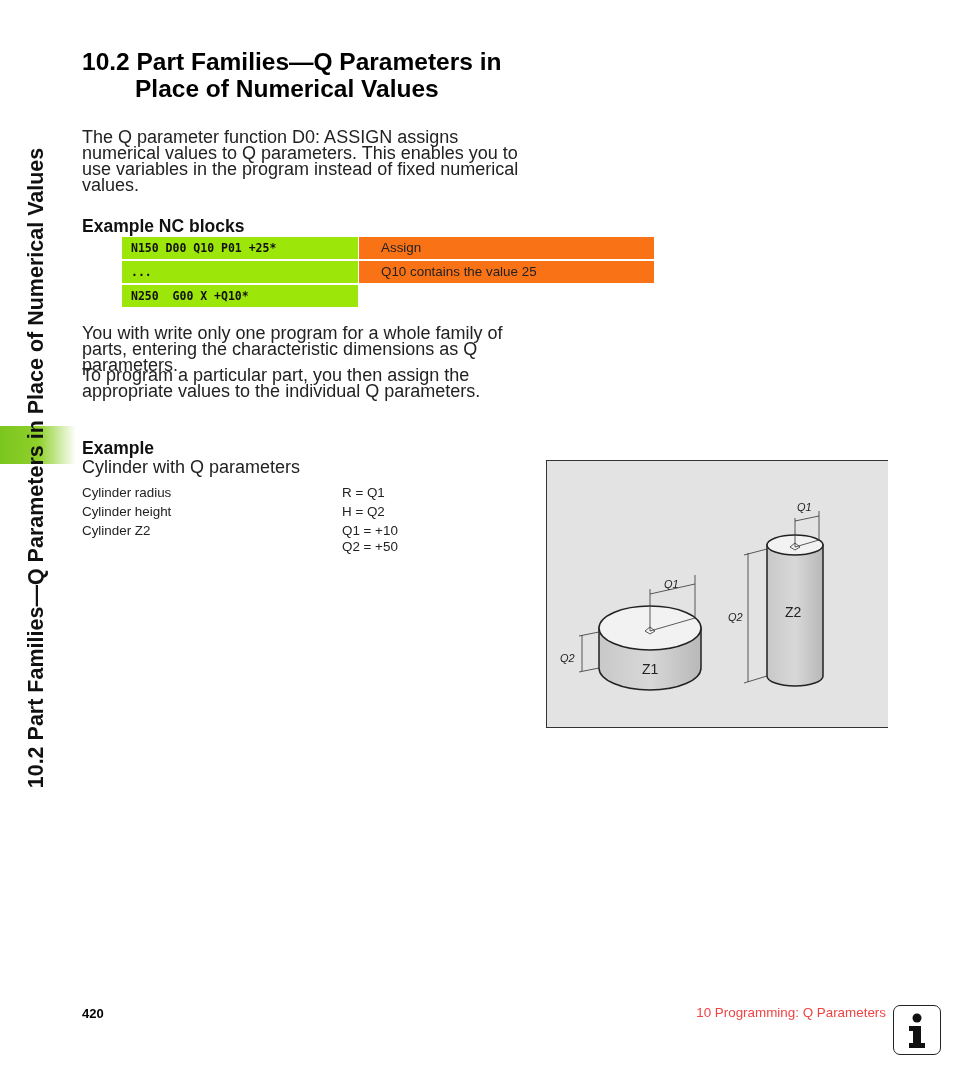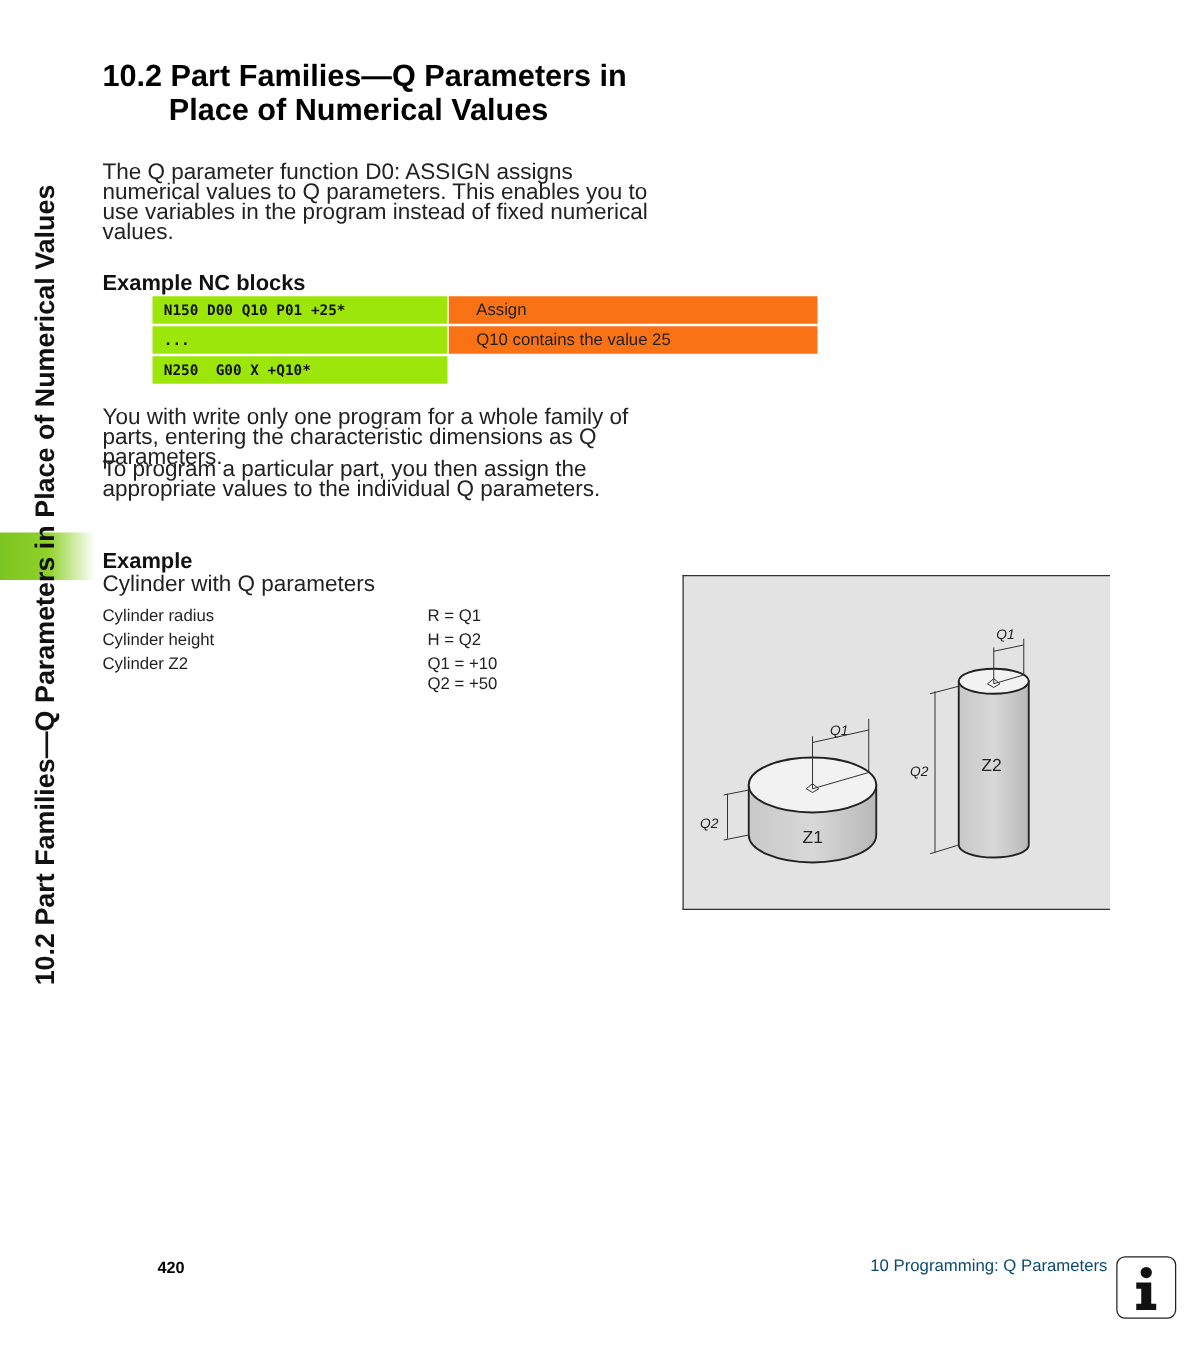--- a/index.html
+++ b/index.html
@@ -26,22 +26,22 @@
   .nc-desc { flex: 1; background: #f97316; font-size: 13.4px; line-height: 22px; padding-left: 22px; color: #222; margin-left: 1px; }
 
   .ex-table { position: absolute; left: 82px; top: 485px; font-size: 13.4px; line-height: 15.5px; color: #222; }
   .ex-row { display: flex; margin-bottom: 3.5px; }
   .ex-label { width: 260px; }
   .ex-vals div { height: 15.5px; text-align: center; }
 
   .figure { position: absolute; left: 546px; top: 460px; width: 341px; height: 266px;
             background: #e3e3e3; border-top: 1px solid #333; border-left: 1px solid #333; border-bottom: 1px solid #333; }
 
-  .footer-page { position: absolute; left: 82px; top: 1006px; font-size: 13px; font-weight: bold; color: #000; margin-left: 44px; }
-  .footer-chapter { position: absolute; right: 68px; top: 1005px; font-size: 13.4px; color: #0c4a6e; }
+  .footer-page { position: absolute; left: 82px; top: 1006px; font-size: 13px; font-weight: bold; color: #000; }
+  .footer-chapter { position: absolute; right: 68px; top: 1005px; font-size: 13.4px; color: #ef4444; }
   .info-icon { position: absolute; left: 893px; top: 1005px; width: 48px; height: 50px; border: 1.5px solid #222;
                border-radius: 7px; box-sizing: border-box; background: #fff; }
 </style>
 </head>
 <body>
 
 <div class="side-tab"></div>
 <div class="side-title">10.2 Part Families—Q Parameters in Place of Numerical Values</div>
 
 <div class="h1">

